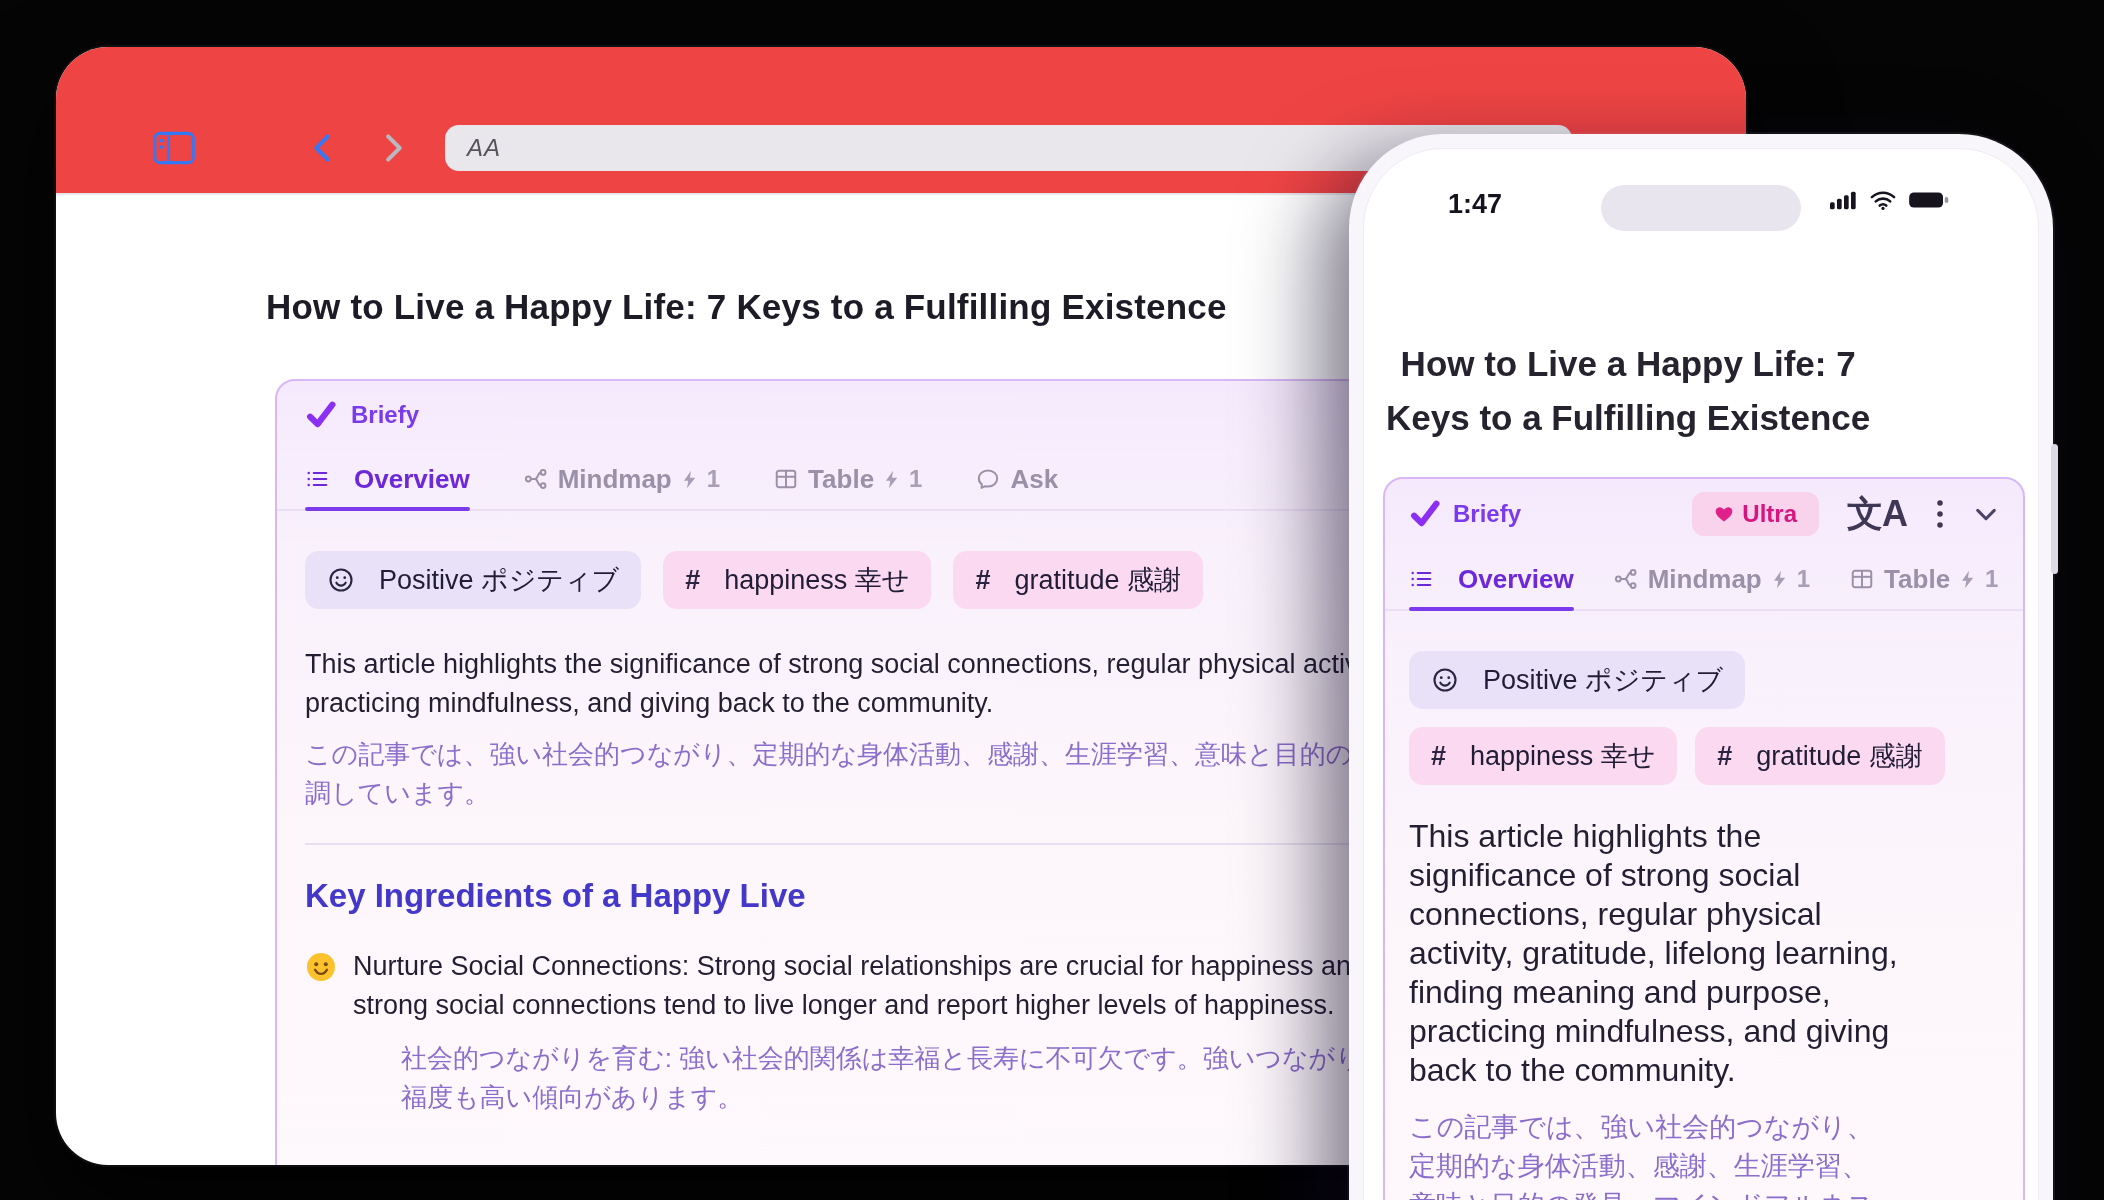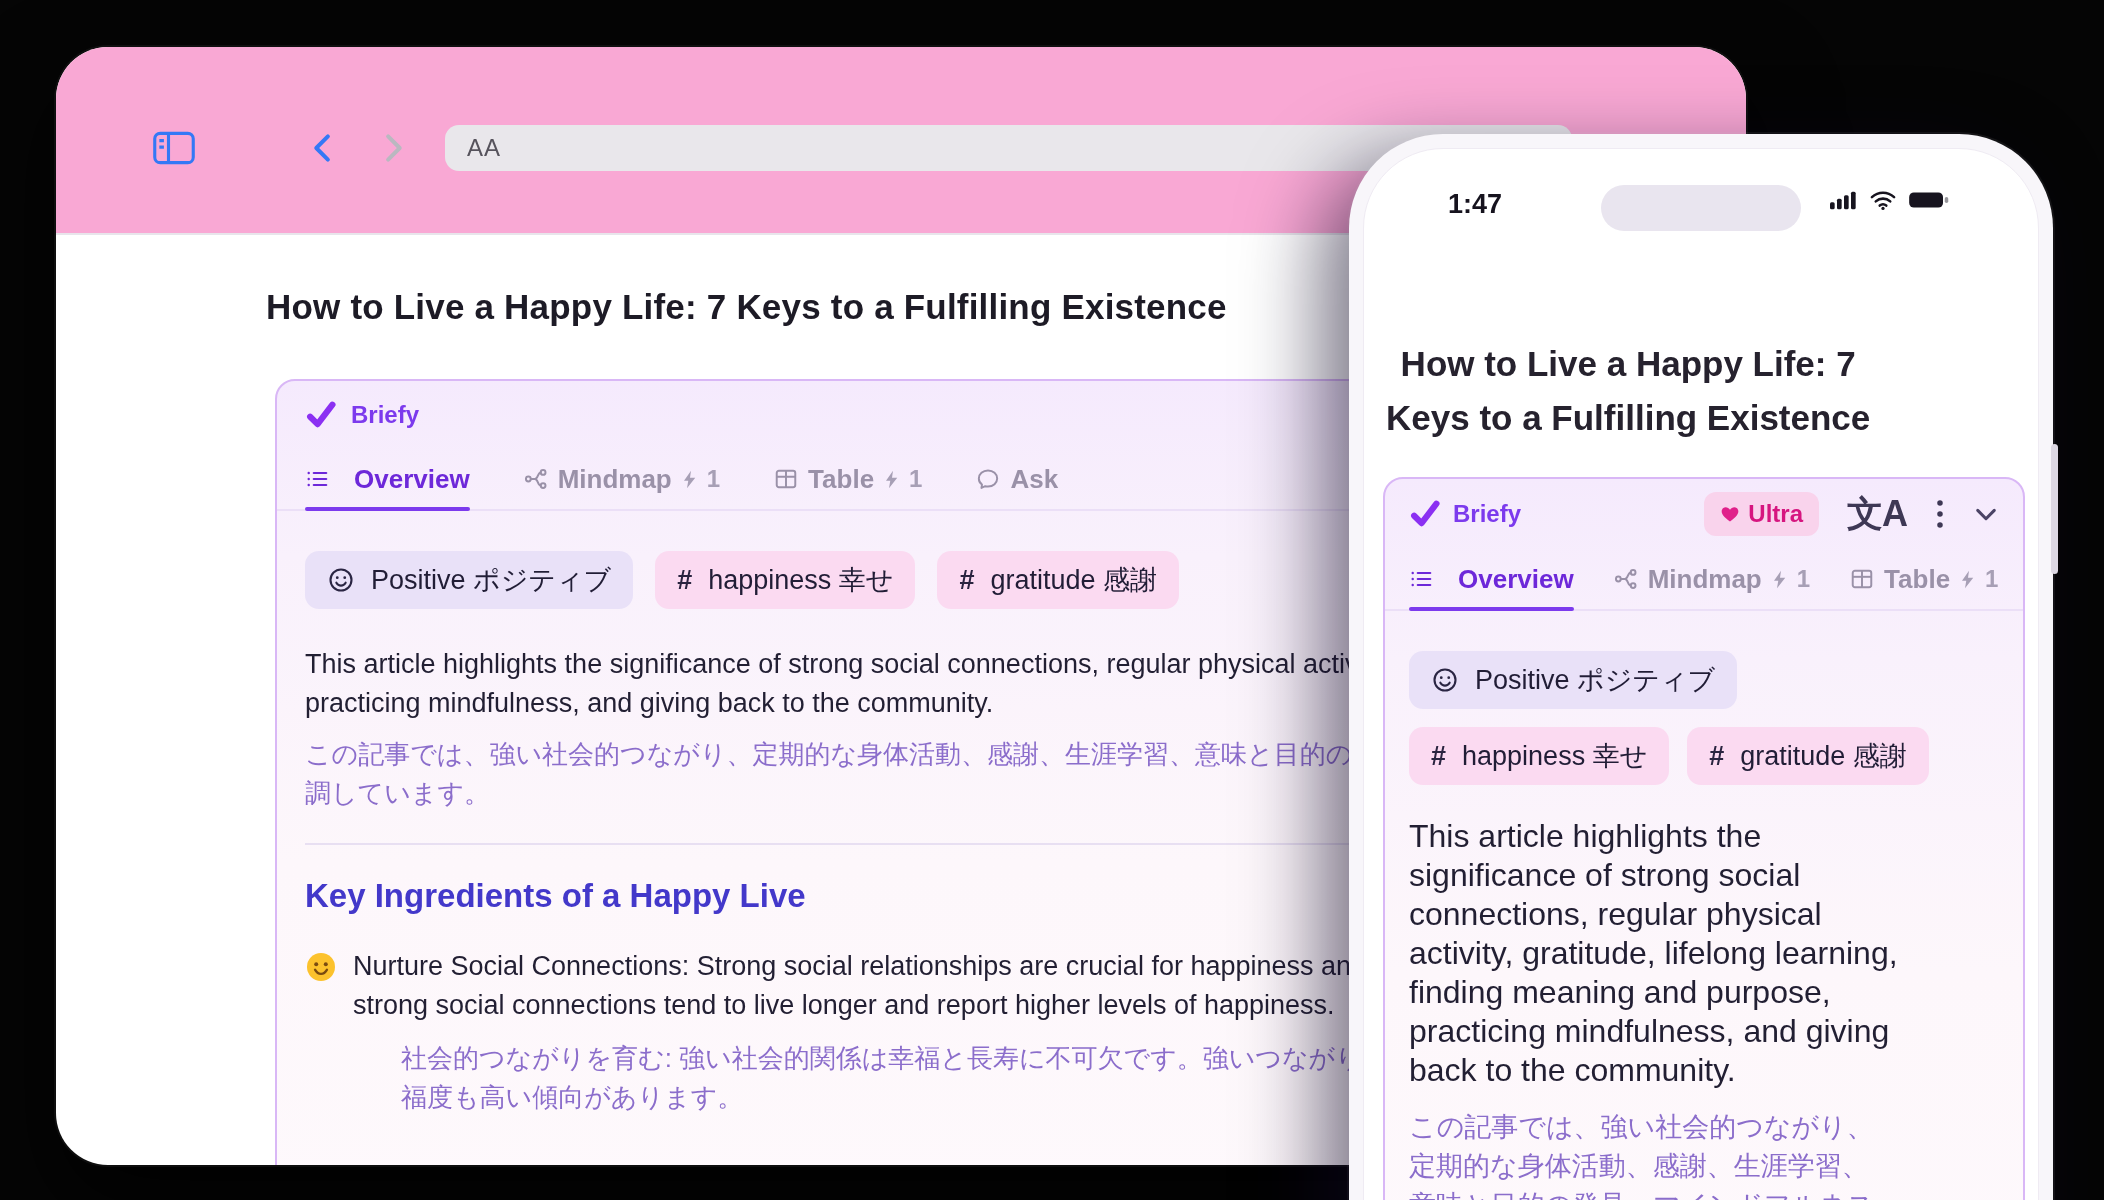--- a/index.html
+++ b/index.html
@@ -4,21 +4,21 @@
 <style>
   * { margin:0; padding:0; box-sizing:border-box; }
   html,body { width:2104px; height:1200px; overflow:hidden; background:#050505;
               font-family:"Liberation Sans","DejaVu Sans",sans-serif; }
   .stage { position:relative; width:2104px; height:1200px; background:#050505; }
 
   
   .browser { position:absolute; left:56px; top:47px; width:1690px; height:1118px;
              background:#ffffff; border-radius:52px; overflow:hidden;
              box-shadow:0 0 0 2px rgba(255,255,255,.05), 0 40px 90px rgba(0,0,0,.85); }
-  .toolbar { position:relative; height:188px; background:#f9a8d4; border-bottom:2px solid #e8e5eb; }
+  .toolbar { position:relative; height:148px; background:#ef4444; border-bottom:2px solid #e8e5eb;font-style:italic; }
   .tb-btn { position:absolute; display:flex; align-items:center; justify-content:center; }
   .tb-sidebar { left:96px; top:82px; width:44px; height:38px; }
   .tb-back { left:250px; top:83px; width:36px; height:36px; }
   .tb-fwd  { left:318px; top:83px; width:36px; height:36px; }
   .addressbar { position:absolute; left:389px; top:78px; width:1127px; height:46px;
                 background:#e9e7eb; border-radius:14px; display:flex; align-items:center; padding:0 22px; }
   .aa { font-size:24px; color:#56535c; letter-spacing:1px; }
 
   .page-title { position:absolute; left:210px; top:240px; font-size:35px; font-weight:700;
                 color:#1d1b26; letter-spacing:.2px; white-space:pre; }
@@ -33,21 +33,21 @@
           border-bottom:2px solid #ebdff7; white-space:nowrap; }
   .tab { height:60px; display:flex; align-items:center; gap:10px; position:relative;
          font-size:26px; font-weight:600; color:#9a91a8; }
   .tab .cnt { font-size:24px; font-weight:600; color:#a79fb5; }
   .tab.active { color:#6d28d9;gap:25px; }
   .tab.active::after { content:""; position:absolute; left:0; right:0; bottom:-2px; height:4px;
                        background:#7c3aed; border-radius:3px; }
   .ticon { display:flex; }
   .card-body { padding:0 28px; }
   .tagrow { display:flex; gap:22px; flex-wrap:nowrap; }
-  .tag { height:58px; display:inline-flex; align-items:center; gap:16px; padding:0 22px;
+  .tag { height:58px; display:inline-flex; align-items:center; gap:24px; padding:0 22px;
          border-radius:14px; font-size:27px; color:#211d36; white-space:nowrap; }
   .tag-purple { background:#e9e1f8; }
   .tag-pink { background:#fbdaf1; }
   .hash { font-weight:600; color:#2a2440; }
   .lines { white-space:pre; }
   .p-en { font-size:27px; line-height:39px; color:#221f33; }
   .p-ja { font-size:26px; line-height:39px; color:#8b6dcb; }
   .d-tags { margin-top:40px; }
   .d-en { margin-top:36px; }
   .d-ja { margin-top:12px; }
@@ -68,21 +68,21 @@
   .statusbar { position:relative; height:96px; }
   .time { position:absolute; left:84px; top:40px; font-size:27px; font-weight:700; color:#16131e; }
   .island { position:absolute; left:50%; transform:translateX(-50%); top:36px; width:200px; height:46px;
             background:#e9e5ef; border-radius:26px; }
   .sicons { position:absolute; right:88px; top:40px; display:flex; align-items:center; gap:11px; }
   .m-title { position:absolute; left:22px; top:188px; font-size:35px; font-weight:700;
              line-height:54px; color:#26222e;text-align:center; }
   .m-card { position:absolute; left:19px; top:328px; width:642px; height:900px; }
   .m-head { height:70px; padding:0 24px; display:flex; align-items:center; gap:12px; }
   .m-head .spacer { flex:1; }
-  .ultra { display:inline-flex; align-items:center; gap:8px; height:44px; padding:0 16px;
+  .ultra { display:inline-flex; align-items:center; gap:8px; height:44px; padding:0 22px;
            background:#f9d3ec; border-radius:12px; font-size:24px; font-weight:700; color:#d6157f; }
   .hicon { display:flex; align-items:center; justify-content:center; margin-left:16px; }
   .translate { font-size:36px; font-weight:600; color:#3e3855; letter-spacing:-1px; }
   .m-tabs { padding:0 24px; gap:40px; }
   .m-body { padding:0 24px; }
   .m-tagrow1 { margin-top:40px; }
   .m-tagrow2 { margin-top:18px; display:flex; gap:18px; }
   .m-en { margin-top:32px; font-size:32px; line-height:39px; }
   .m-ja { margin-top:18px; font-size:27px; line-height:39px; }
   svg { display:block; }

